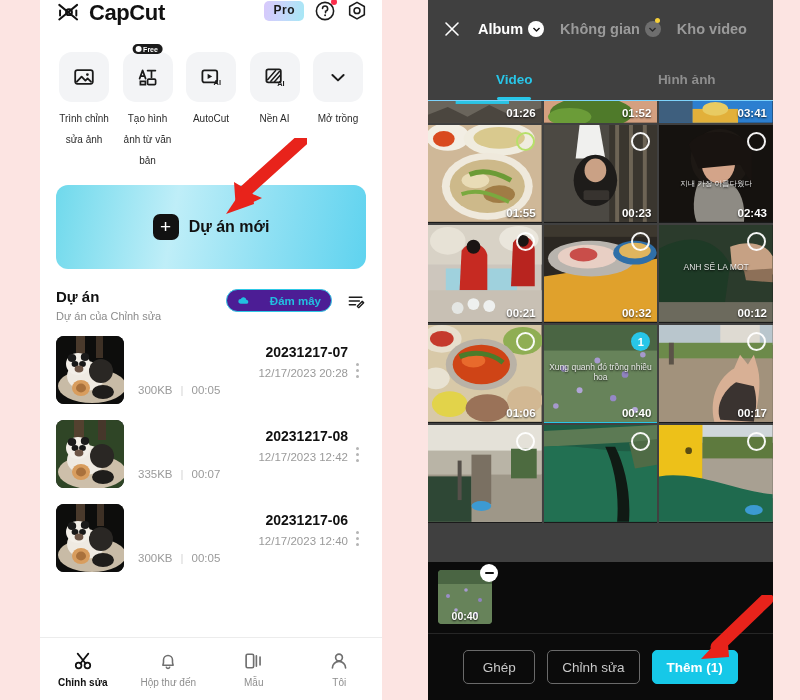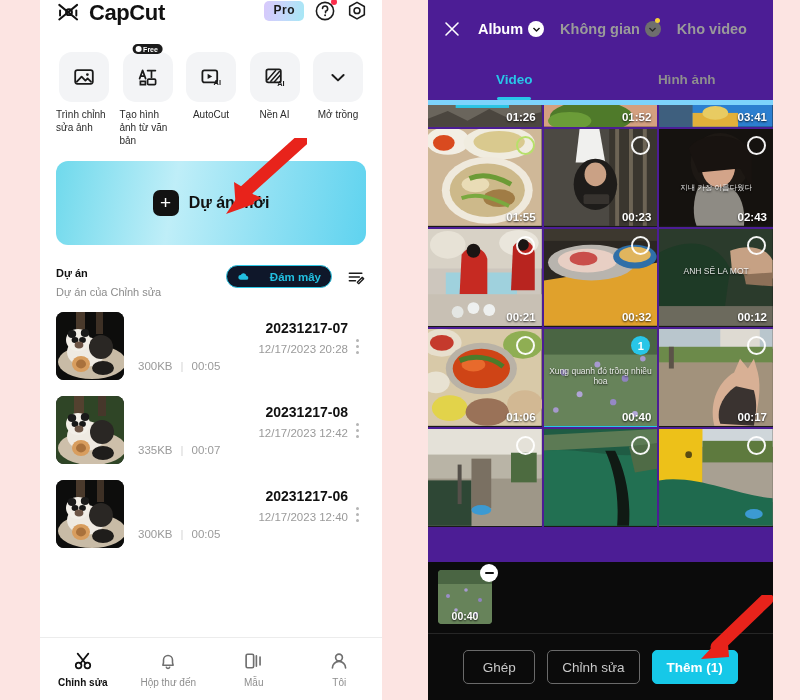--- a/index.html
+++ b/index.html
@@ -113,22 +113,23 @@
     gap: 2px;
     white-space: nowrap;
   }
   .free-tag .cr {
     width: 6px; height: 6px; border-radius: 50%;
     background: #fff; display:inline-block;
   }
   .feature-label {
     margin-top: 6px;
     font-size: 10px;
-    line-height: 13px;
+    line-height: 21px;
     color: #2b2b2b;
+    text-align: center;
   }
 
   
   .banner {
     margin: 14px 16px 0 16px;
     height: 84px;
     border-radius: 12px;
     background: linear-gradient(100deg, #6fd9ec 0%, #bfeef8 38%, #8fe0f3 68%, #5fd3ef 100%);
     display: flex;
     align-items: center;
@@ -156,21 +157,21 @@
     color: #111;
   }
 
   
   .proj-head {
     margin: 18px 16px 0 16px;
     display: flex;
     align-items: flex-start;
   }
   .proj-title {
-    font-size: 11px;
+    font-size: 15px;
     font-weight: 700;
     color: #111;
     line-height: 20px;
   }
   .proj-sub {
     font-size: 11px;
     color: #8b8b8b;
     margin-top: 3px;
   }
   .proj-head-right {
@@ -183,21 +184,21 @@
   .cloud-btn {
     border: 1px solid #2ec8e6;
     border-radius: 14px;
     padding: 4px 10px;
     display: flex;
     align-items: center;
     gap: 20px;
     font-size: 11.5px;
     font-weight: 700;
     color: #22bfe0;
-    background: #0f172a;
+    background: #4c1d95;
   }
 
   
   .proj-list { margin-top: 6px; }
   .proj-row {
     display: flex;
     align-items: center;
     padding: 8px 16px;
     text-align: right;
   }
@@ -266,21 +267,21 @@
   .nav-label { font-size: 10px; color: #8e8e8e; }
   .nav-item.active .nav-label { color: #111; font-weight: 700; }
 
   
   .right-panel {
     position: absolute;
     left: 428px;
     top: 0;
     width: 345px;
     height: 700px;
-    background: #4c1d95;
+    background: #404040;
     overflow: hidden;
   }
   .rp-topbar {
     height: 58px;
     display: flex;
     align-items: center;
     padding: 0 14px;
     box-sizing: border-box;
     gap: 16px;
   }
@@ -306,21 +307,21 @@
   .yellow-dot {
     position: absolute;
     right: 1px; top: -3px;
     width: 5px; height: 5px; border-radius: 50%;
     background: #f5cf3a;
   }
 
   .rp-tabs {
     height: 42px;
     display: flex;
-    border-bottom: 5px solid #7dd3fc;
+    border-bottom: 1px solid #7dd3fc;
   }
   .rp-tab {
     flex: 1 1 0;
     display: flex;
     align-items: center;
     justify-content: center;
     font-size: 13.5px;
     color: #8e8e8e;
     position: relative;
     font-weight: 600;

